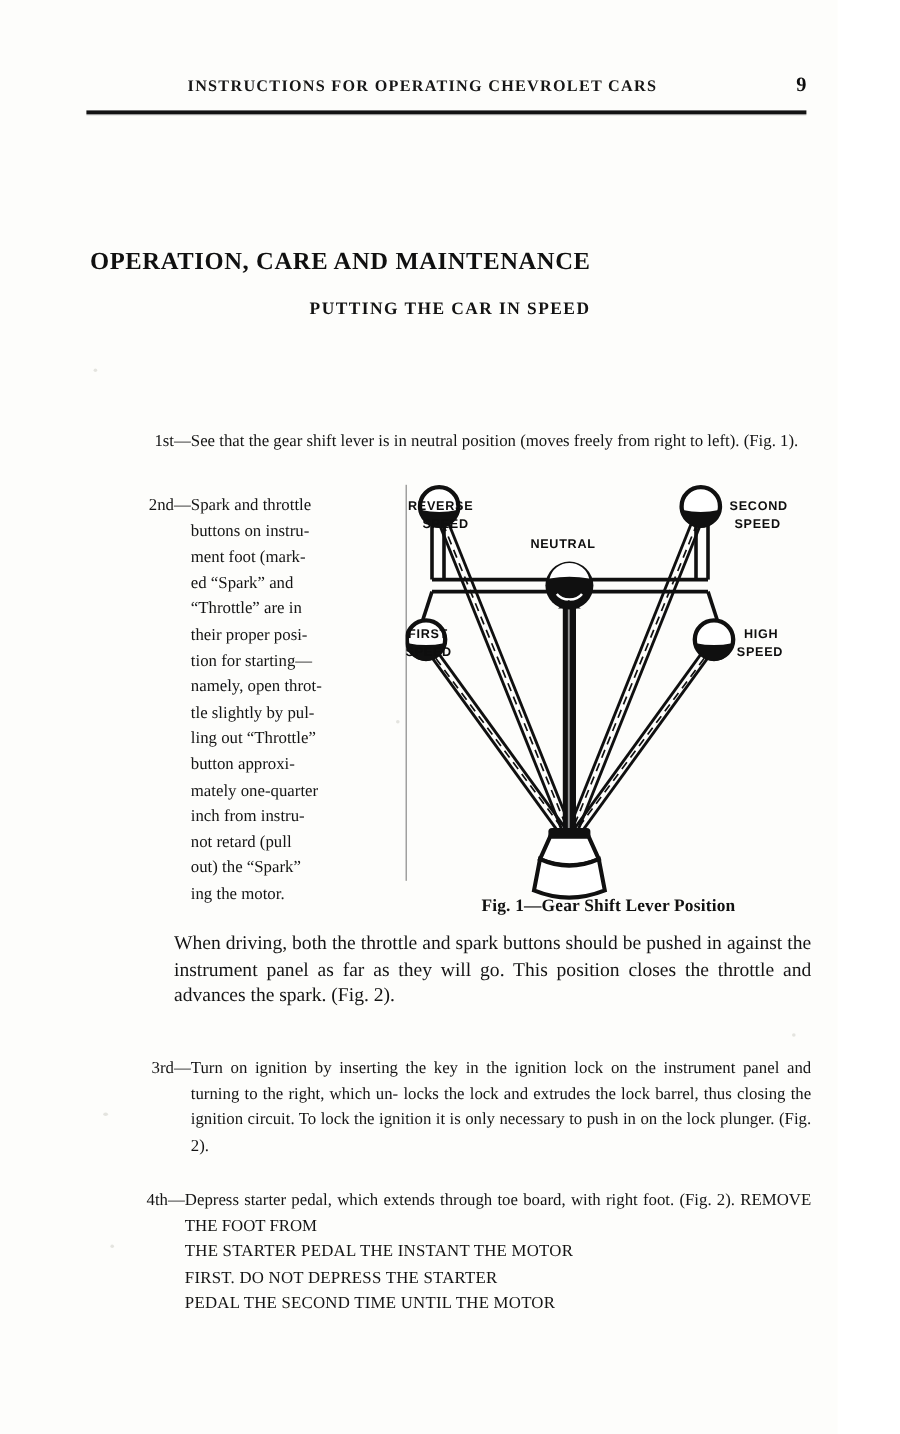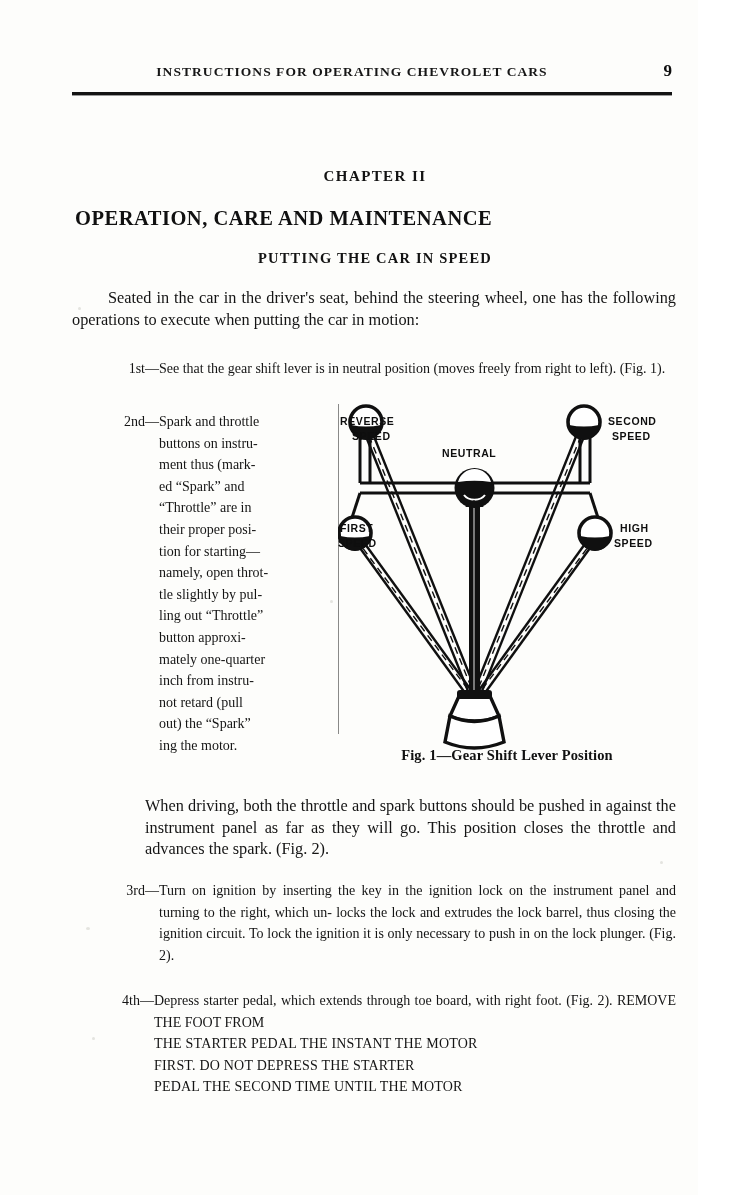--- a/index.html
+++ b/index.html
@@ -151,21 +151,20 @@
   .wide-cont {
     position: absolute;
     left: 145px;
     top: 775px;
     width: 531px;
     font-size: 16.3px;
     line-height: 21.6px;
     text-align: justify;
     text-justify: inter-word;
     color: #141414;
-    margin-top: 20px;
   }
   .wide-cont .lastline { text-align: left; }
 
   .allcaps { letter-spacing: 0.2px; }
   .caps-line { white-space: nowrap; }
 
   
   .figure {
     position: absolute;
     left: 338px;
@@ -213,44 +212,38 @@
 <body>
 
 <div class="page">
 
   <div class="runhead">
     <div class="runhead-title">INSTRUCTIONS FOR OPERATING CHEVROLET CARS</div>
     <div class="runhead-pageno">9</div>
   </div>
   <div class="runhead-rule"></div>
 
-  <div class="chapter-label">CHAPTER II</div>
   <div class="chapter-title">OPERATION, CARE AND MAINTENANCE</div>
   <div class="section-title">PUTTING THE CAR IN SPEED</div>
 
-  <div class="body-col intro">
-    <span>Seated in the car in the driver's seat, behind the steering wheel,</span>
-    <span>one has the following operations to execute when putting the car in</span>
-    <span>motion:</span>
-  </div>
 
   <div class="item" id="item1">
     <span class="ord">1st—</span>
     <div class="item-body">
       <span>See that the gear shift lever is in neutral position (moves</span>
       <span class="lastline">freely from right to left).  (Fig. 1).</span>
     </div>
   </div>
 
   <div class="item" id="item2">
     <span class="ord">2nd—</span>
     <div class="item-body narrow">
       <div>Spark and throttle</div>
       <div>buttons on instru-</div>
-      <div>ment thus (mark-</div>
+      <div>ment foot (mark-</div>
       <div>ed “Spark” and</div>
       <div>“Throttle” are in</div>
       <div>their proper posi-</div>
       <div>tion for starting—</div>
       <div>namely, open throt-</div>
       <div>tle slightly by pul-</div>
       <div>ling out “Throttle”</div>
       <div>button approxi-</div>
       <div>mately one-quarter</div>
       <div>inch from instru-</div>

